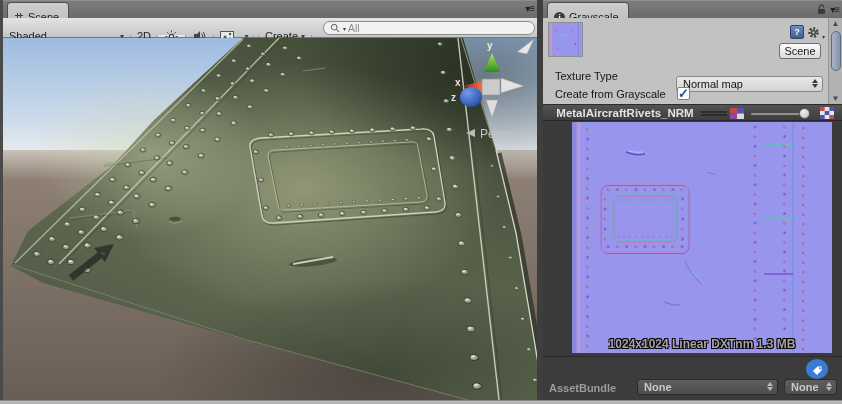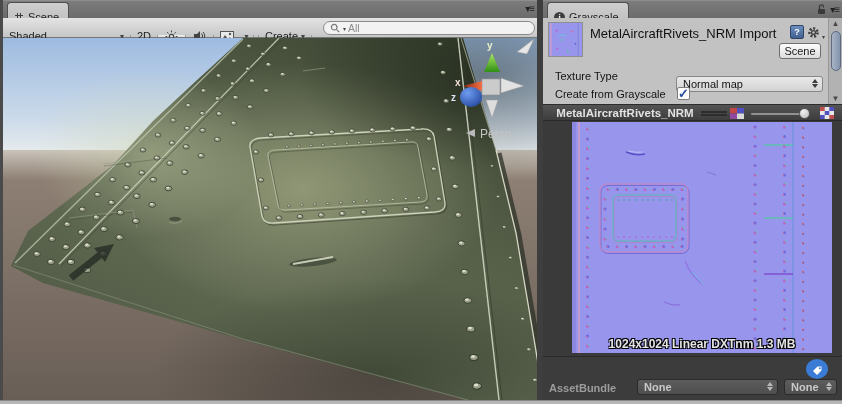--- a/index.html
+++ b/index.html
@@ -80,21 +80,21 @@
     white-space:nowrap; overflow:hidden; }
   .drag-handle { position:absolute; left:158px; top:6px; width:26px; height:5px;
     border-top:2px solid #2a2a2a; border-bottom:2px solid #2a2a2a; opacity:.9; }
   .slider-line { position:absolute; left:208px; top:8px; width:58px; height:2px; background:#909090; border-radius:1px; }
   .slider-knob { position:absolute; left:256px; top:3px; width:11px; height:11px; border-radius:50%;
     background:radial-gradient(circle at 35% 30%,#f2f2f2,#b9b9b9); border:1px solid #5a5a5a; }
 
   .prev-area { position:absolute; left:0; right:0; top:121px; height:235px; background:#3a3a3a; }
   .nrm-img { position:absolute; left:29px; top:1px; width:260px; height:231px; }
   .prev-info { position:absolute; left:29px; top:216px; width:260px; text-align:center;
-    font-size:12px; font-weight:bold; color:#e5e5e5;
+    font-size:12px; font-weight:bold; color:#a3a3a3;
     text-shadow:1px 1px 0 #000,-1px 1px 0 #000,1px -1px 0 #000,-1px -1px 0 #000; }
 
   .ab-area { position:absolute; left:0; right:0; top:356px; height:44px; background:#3c3c3c;
     border-top:1px solid #2a2a2a;font-weight:bold; }
   .tag-icon { position:absolute; left:263px; top:2px; width:22px; height:20px;
     background:#3a7bd5; border-radius:50%; }
   .ab-label { position:absolute; left:6px; top:25px; font-size:11px; color:#9c9c9c; }
   .dropdown.dark { background:linear-gradient(#5d5d5d,#4e4e4e); border:1px solid #2b2b2b; color:#c9c9c9; }
 
   svg text { font-family:"Liberation Sans",sans-serif; }
@@ -426,21 +426,20 @@
         <path d="M2,0 V35" stroke="#e8a0b4" stroke-width="1"></path>
         <path d="M31,0 V35" stroke="#8583d8" stroke-width="1"></path>
         <circle cx="8" cy="8" r="1" fill="#c25ec8"></circle>
           <circle cx="14" cy="18" r="1" fill="#55d89a"></circle>
         <circle cx="24" cy="9" r="1" fill="#d86a9a"></circle>
           <circle cx="28" cy="22" r="1" fill="#5868d0"></circle>
         <circle cx="9" cy="27" r="1" fill="#c25ec8"></circle>
           <circle cx="20" cy="30" r="1" fill="#55d89a"></circle>
         <path d="M10,13 H18" stroke="#5fd0d8" stroke-width="0.8"></path>
       </svg>
-      <div class="insp-title">MetalAircraftRivets_NRM Import</div>
       <div class="help-icon">?</div>
       <div class="gear-wrap">
         <svg width="13" height="13" viewBox="0 0 13 13">
           <circle cx="6.5" cy="6.5" r="4" fill="none" stroke="#3e3e3e" stroke-width="2.6" stroke-dasharray="2 1.6"></circle>
           <circle cx="6.5" cy="6.5" r="2.6" fill="#3e3e3e"></circle>
           <circle cx="6.5" cy="6.5" r="1.2" fill="#c2c2c2"></circle>
         </svg>
         <span class="caret" style="position:absolute; right:0; bottom:-1px; font-size:6px;">▾</span>
       </div>
       <div class="open-btn">Scene</div>

